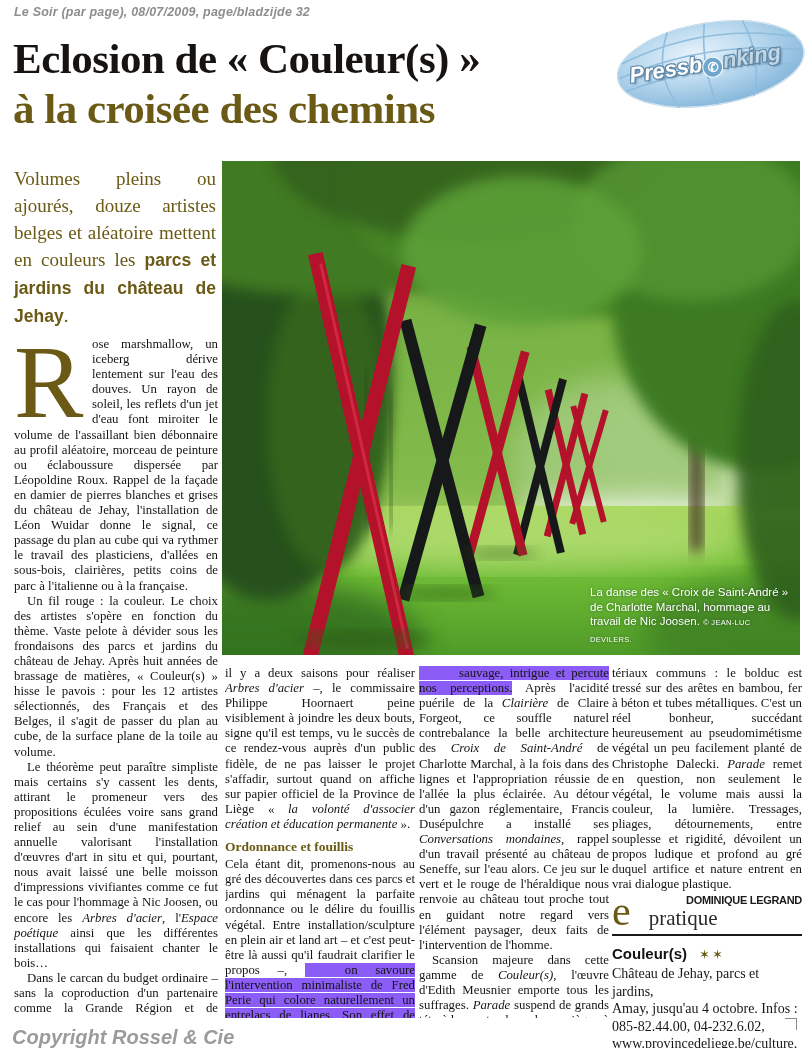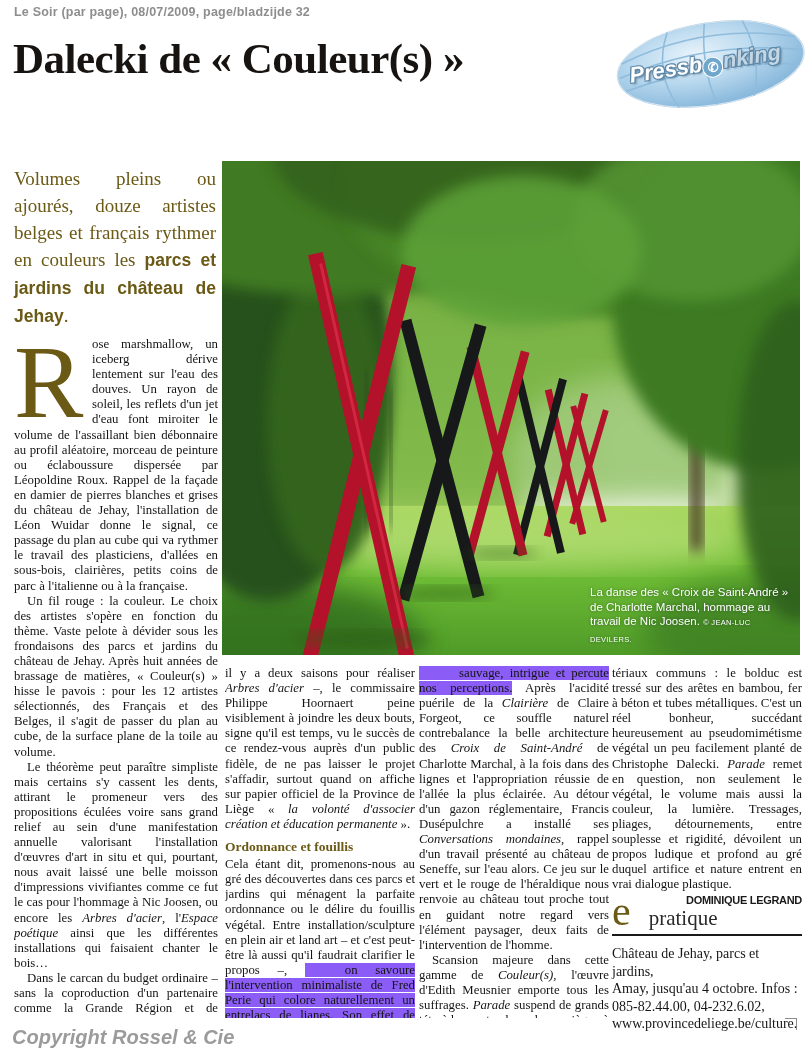--- a/index.html
+++ b/index.html
@@ -3,21 +3,21 @@
 <meta charset="utf-8">
 <style>
   html,body{margin:0;padding:0;}
   body{
     width:811px;height:1048px;position:relative;background:#ffffff;
     font-family:"Liberation Serif",serif;color:#141414;overflow:hidden;
   }
   
   .meta-line{
     position:absolute;left:14px;top:5px;
-    font-family:"Liberation Sans",sans-serif;font-weight:bold;
+    font-family:"Liberation Sans",sans-serif;font-style:italic;font-weight:bold;
     font-size:12.5px;color:#8e8e8e;letter-spacing:.2px;
   }
   
   .logo{position:absolute;right:2px;top:20px;width:196px;height:92px;transform:rotate(-9deg);}
   .logo svg{position:absolute;left:0;top:0;}
   .logo .wordmark{
     position:absolute;left:16px;top:30px;width:180px;
     font-family:"Liberation Sans",sans-serif;font-style:italic;font-weight:900;
     font-size:22px;color:#ffffff;white-space:nowrap;
     text-shadow:-1px 1px 0 #5b87a8,1px 1px 0 #5b87a8,1px -1px 0 #5b87a8,-1px -1px 0 #5b87a8,2px 2px 2px rgba(40,70,100,.5);
@@ -128,24 +128,25 @@
     <path d="M6 44 Q98 20 190 44" fill="none" stroke="#8fbcdc" stroke-width="1.6"></path>
     <path d="M10 58 Q98 40 186 58" fill="none" stroke="#8fbcdc" stroke-width="1.6"></path>
     <path d="M60 6 Q40 44 60 82" fill="none" stroke="#8fbcdc" stroke-width="1.6"></path>
     <path d="M98 3 Q88 44 98 85" fill="none" stroke="#8fbcdc" stroke-width="1.6"></path>
     <path d="M136 6 Q150 44 136 82" fill="none" stroke="#8fbcdc" stroke-width="1.6"></path>
   </svg>
   <div class="wordmark"><span>Press</span><span>b</span><span class="phone-dot">✆</span><span class="seg-muted">nking</span></div>
 </div>
 
 <h1 class="headline" style="margin:0">
-  <span class="l1">Dalecki de « Couleur(s) »</span>
+  <span class="l1">Eclosion de « Couleur(s) »</span>
+  <span class="l2" style="color: rgb(107, 90, 22);">à la croisée des chemins</span>
 </h1>
 
-<div class="intro" style="color: rgb(107, 90, 22);"><span>Volumes pleins ou ajourés, douze artistes belges et français rythmer en couleurs les </span><span class="run-b">parcs et jardins du château de Jehay</span><span>.</span></div>
+<div class="intro" style="color: rgb(107, 90, 22);"><span>Volumes pleins ou ajourés, douze artistes belges et aléatoire mettent en couleurs les </span><span class="run-b">parcs et jardins du château de Jehay</span><span>.</span></div>
 
 <div class="photo">
   <svg width="583" height="494" viewBox="0 0 583 494">
     <defs>
       <linearGradient id="skyGrad" x1="0" y1="0" x2="0" y2="1">
         <stop offset="0%" stop-color="#5d9232"></stop>
         <stop offset="55%" stop-color="#8fc052"></stop>
         <stop offset="100%" stop-color="#a8d268"></stop>
       </linearGradient>
       <linearGradient id="grassGrad" x1="0" y1="0" x2="0" y2="1">
@@ -246,20 +247,24 @@
 <div class="col col-4">
   <p><span>tériaux communs : le bolduc est tressé sur des arêtes en bambou, fer à béton et tubes métalliques. C'est un réel bonheur, succédant heureusement au pseudomimétisme végétal un peu facilement planté de Christophe Dalecki. </span><span class="run-i">Parade</span><span> remet en question, non seulement le végétal, le volume mais aussi la couleur, la lumière. Tressages, pliages, détournements, entre souplesse et rigidité, dévoilent un propos ludique et profond au gré duquel artifice et nature entrent en vrai dialogue plastique.</span></p>
   <div class="author-line">DOMINIQUE LEGRAND</div>
 </div>
 
 <div class="pratique">
   <div class="pratique-head">
     <span class="pratique-e" style="color: rgb(107, 90, 22);">e</span>
     <span class="pratique-title">pratique</span>
   </div>
+  <div class="pratique-name-row">
+    <span class="pratique-name">Couleur(s)</span>
+    <span class="pratique-stars" style="color: rgb(107, 90, 22);">✶✶</span>
+  </div>
   <div class="pratique-lines">Château de Jehay, parcs et jardins,
 Amay, jusqu'au 4 octobre. Infos :
 085-82.44.00, 04-232.6.02,
 www.provincedeliege.be/culture.</div>
 </div>
 
 <div class="corner-mark"></div>
 
 <div class="copyright">Copyright Rossel &amp; Cie</div>
 

